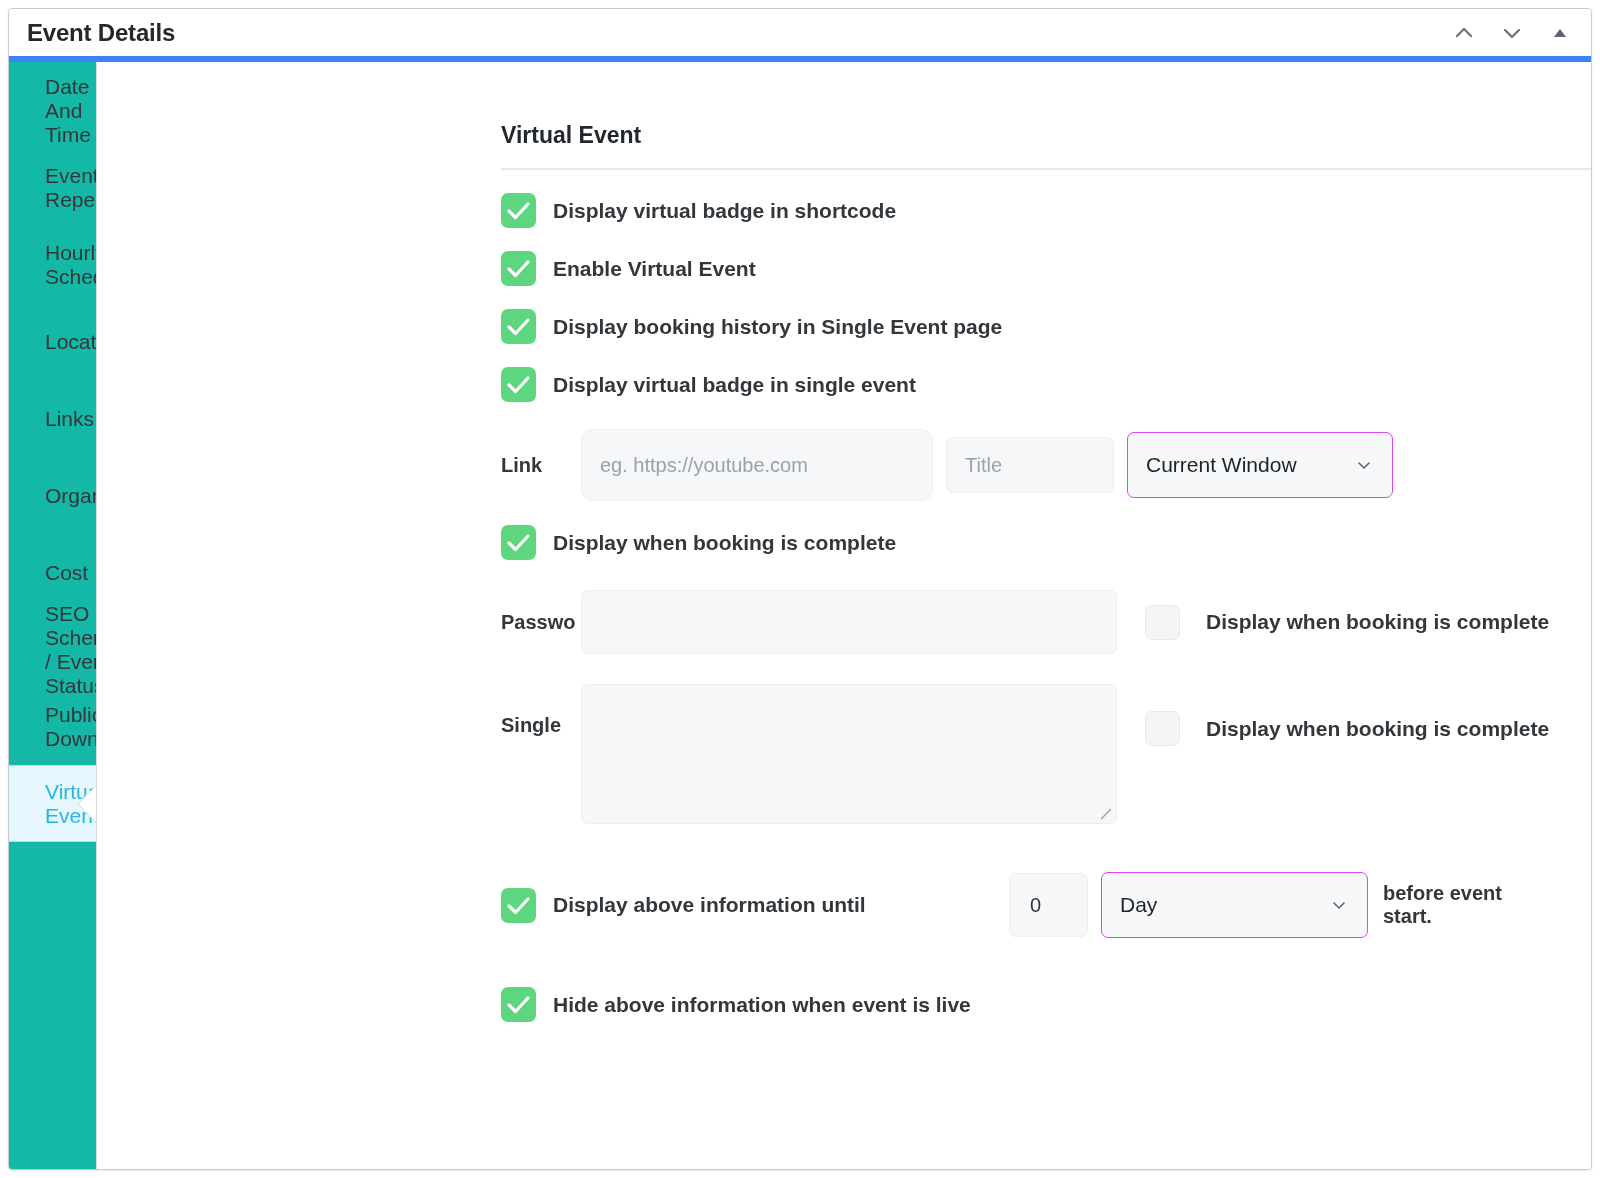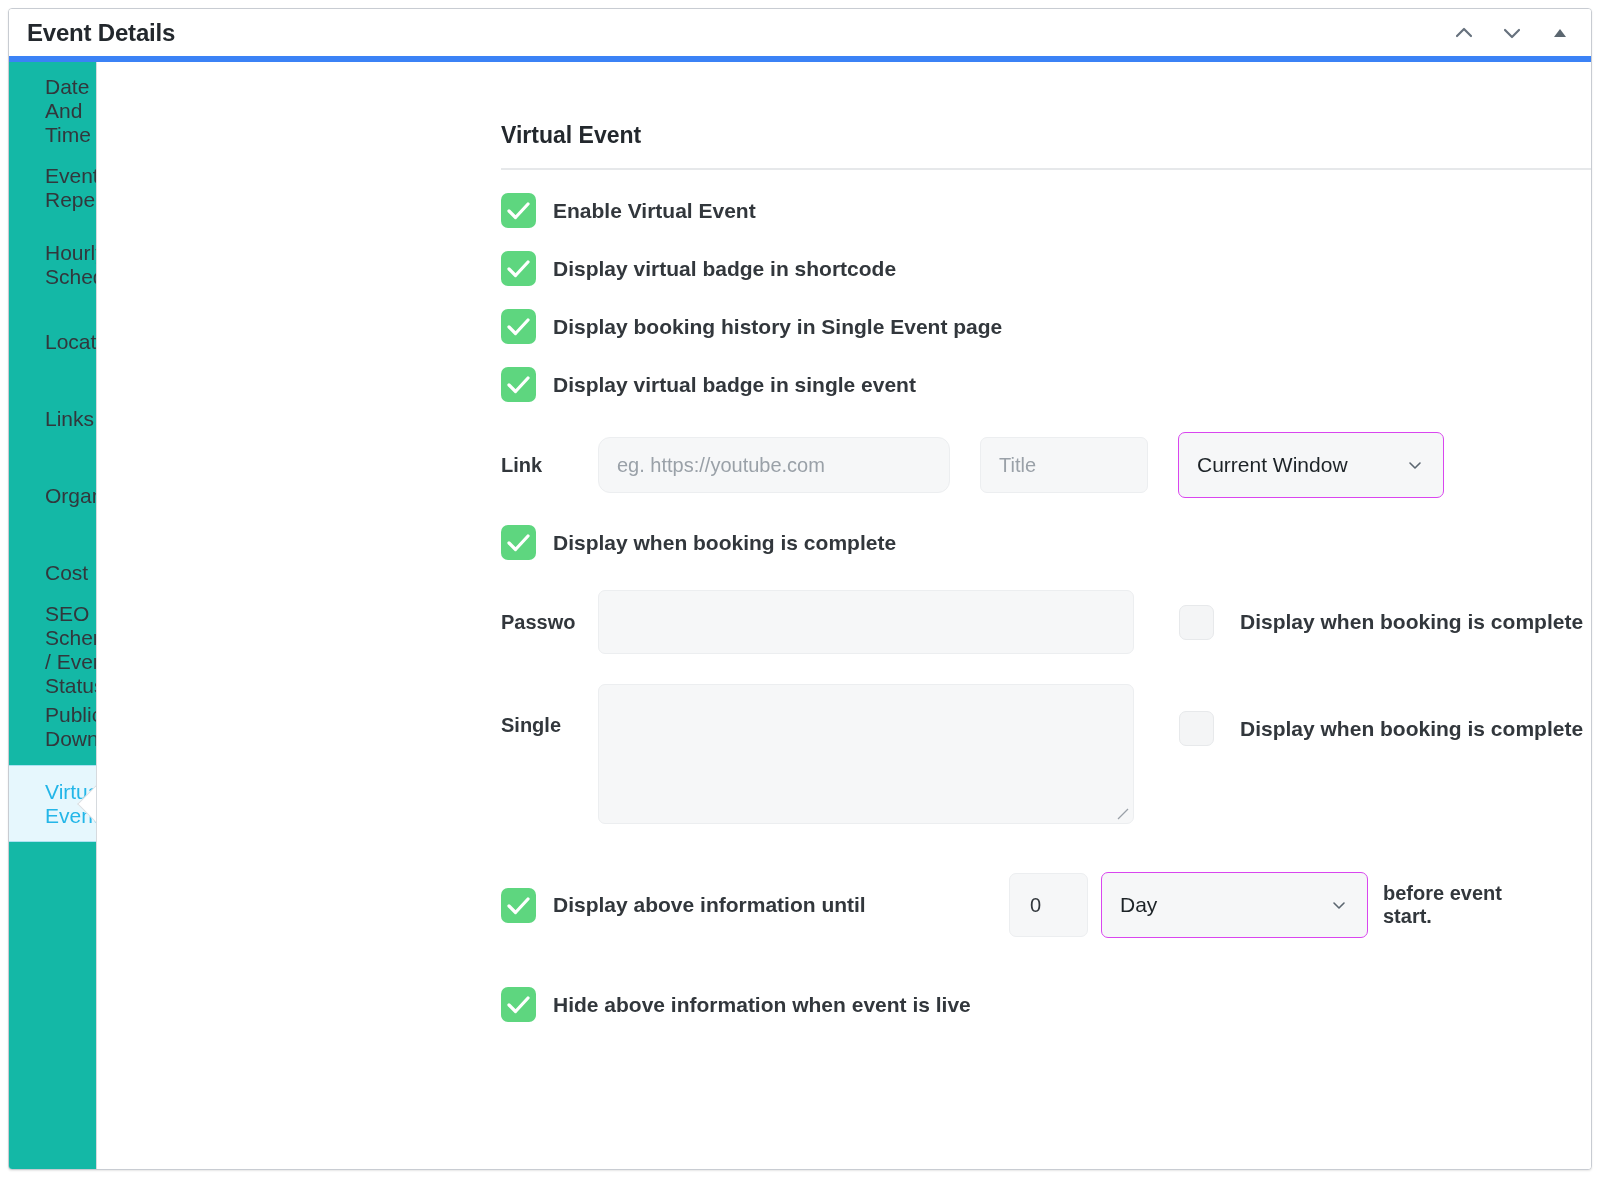--- a/index.html
+++ b/index.html
@@ -147,21 +147,20 @@
     font-size: 21px;
     font-weight: 700;
     color: #32373c;
   }
 
   
   .field-row {
     display: flex;
     align-items: center;
     position: relative;
-    gap: 17px;
   }
   .field-label {
     font-size: 20px;
     font-weight: 700;
     color: #32373c;
     width: 80px;
     flex: 0 0 auto;
     white-space: nowrap;
     overflow: hidden;
   }
@@ -197,21 +196,21 @@
     margin-left: auto;
     display: flex;
     align-items: center;
   }
 
   
   #link-row {
     margin-top: 30px;
     height: 66px;
   }
-  #link-url { width: 352px; height: 56px; border-radius: 12px; }
+  #link-url { width: 352px; height: 72px; border-radius: 12px; }
   #link-title { width: 168px; height: 56px; margin-left: 13px; }
   #link-target { width: 266px; height: 66px; margin-left: 13px; }
 
   
   #password-row { margin-top: 30px; height: 64px; }
   #password-label { width: 80px; }
   #password-input {
     width: 536px; height: 64px;
     margin-left: 0;
   }
@@ -319,36 +318,36 @@
         <span>Virtual Event</span>
         <span class="notch"></span>
       </div>
     </div>
 
     <div id="content">
 
       <h2 id="section-title">Virtual Event</h2>
       <div id="section-rule"></div>
 
+      <div class="check-row">
+        <span class="cbox on">
+          <svg width="35" height="35" viewBox="0 0 35 35" aria-hidden="true">
+            <polyline points="8,18 14.5,24.5 27,11" fill="none" stroke="#ffffff" stroke-width="3.2" stroke-linecap="round" stroke-linejoin="round"></polyline>
+          </svg>
+        </span>
+        <span class="check-label">Display virtual badge in shortcode</span>
+      </div>
+
       <div class="check-row first">
         <span class="cbox on">
           <svg width="35" height="35" viewBox="0 0 35 35" aria-hidden="true">
             <polyline points="8,18 14.5,24.5 27,11" fill="none" stroke="#ffffff" stroke-width="3.2" stroke-linecap="round" stroke-linejoin="round"></polyline>
           </svg>
         </span>
         <span class="check-label">Enable Virtual Event</span>
-      </div>
-
-      <div class="check-row">
-        <span class="cbox on">
-          <svg width="35" height="35" viewBox="0 0 35 35" aria-hidden="true">
-            <polyline points="8,18 14.5,24.5 27,11" fill="none" stroke="#ffffff" stroke-width="3.2" stroke-linecap="round" stroke-linejoin="round"></polyline>
-          </svg>
-        </span>
-        <span class="check-label">Display virtual badge in shortcode</span>
       </div>
 
       <div class="check-row">
         <span class="cbox on">
           <svg width="35" height="35" viewBox="0 0 35 35" aria-hidden="true">
             <polyline points="8,18 14.5,24.5 27,11" fill="none" stroke="#ffffff" stroke-width="3.2" stroke-linecap="round" stroke-linejoin="round"></polyline>
           </svg>
         </span>
         <span class="check-label">Display booking history in Single Event page</span>
       </div>

